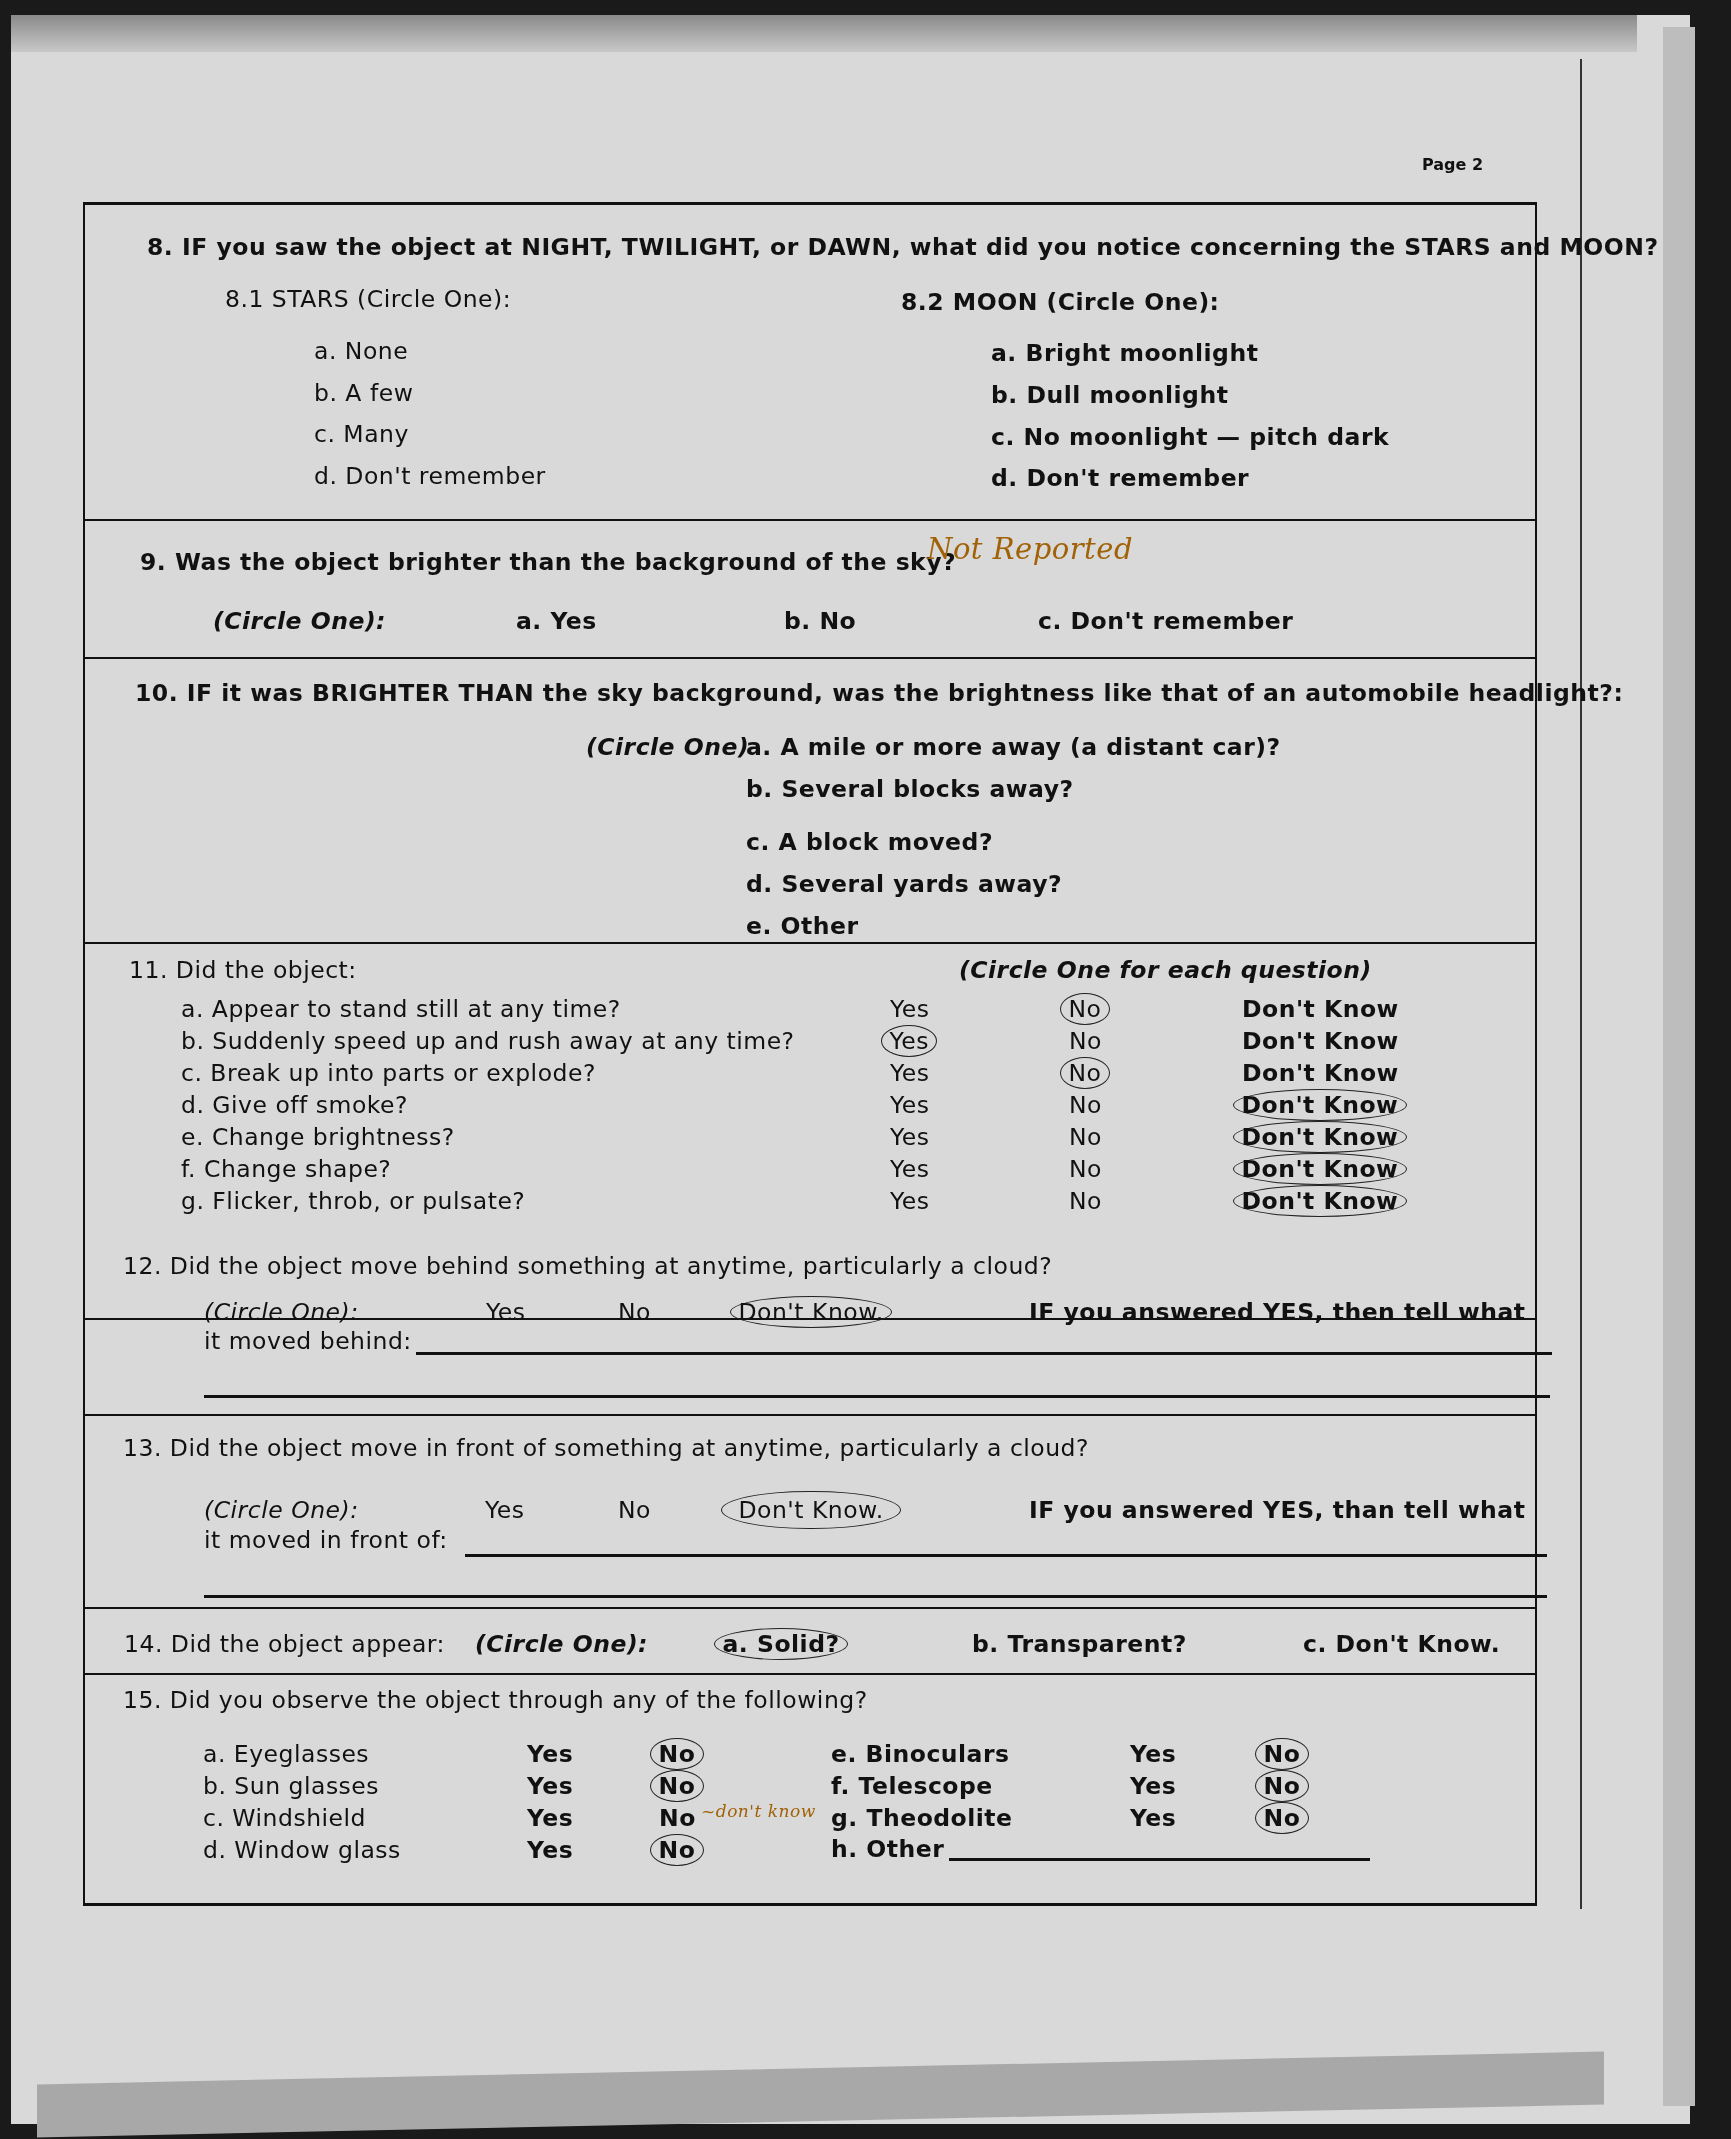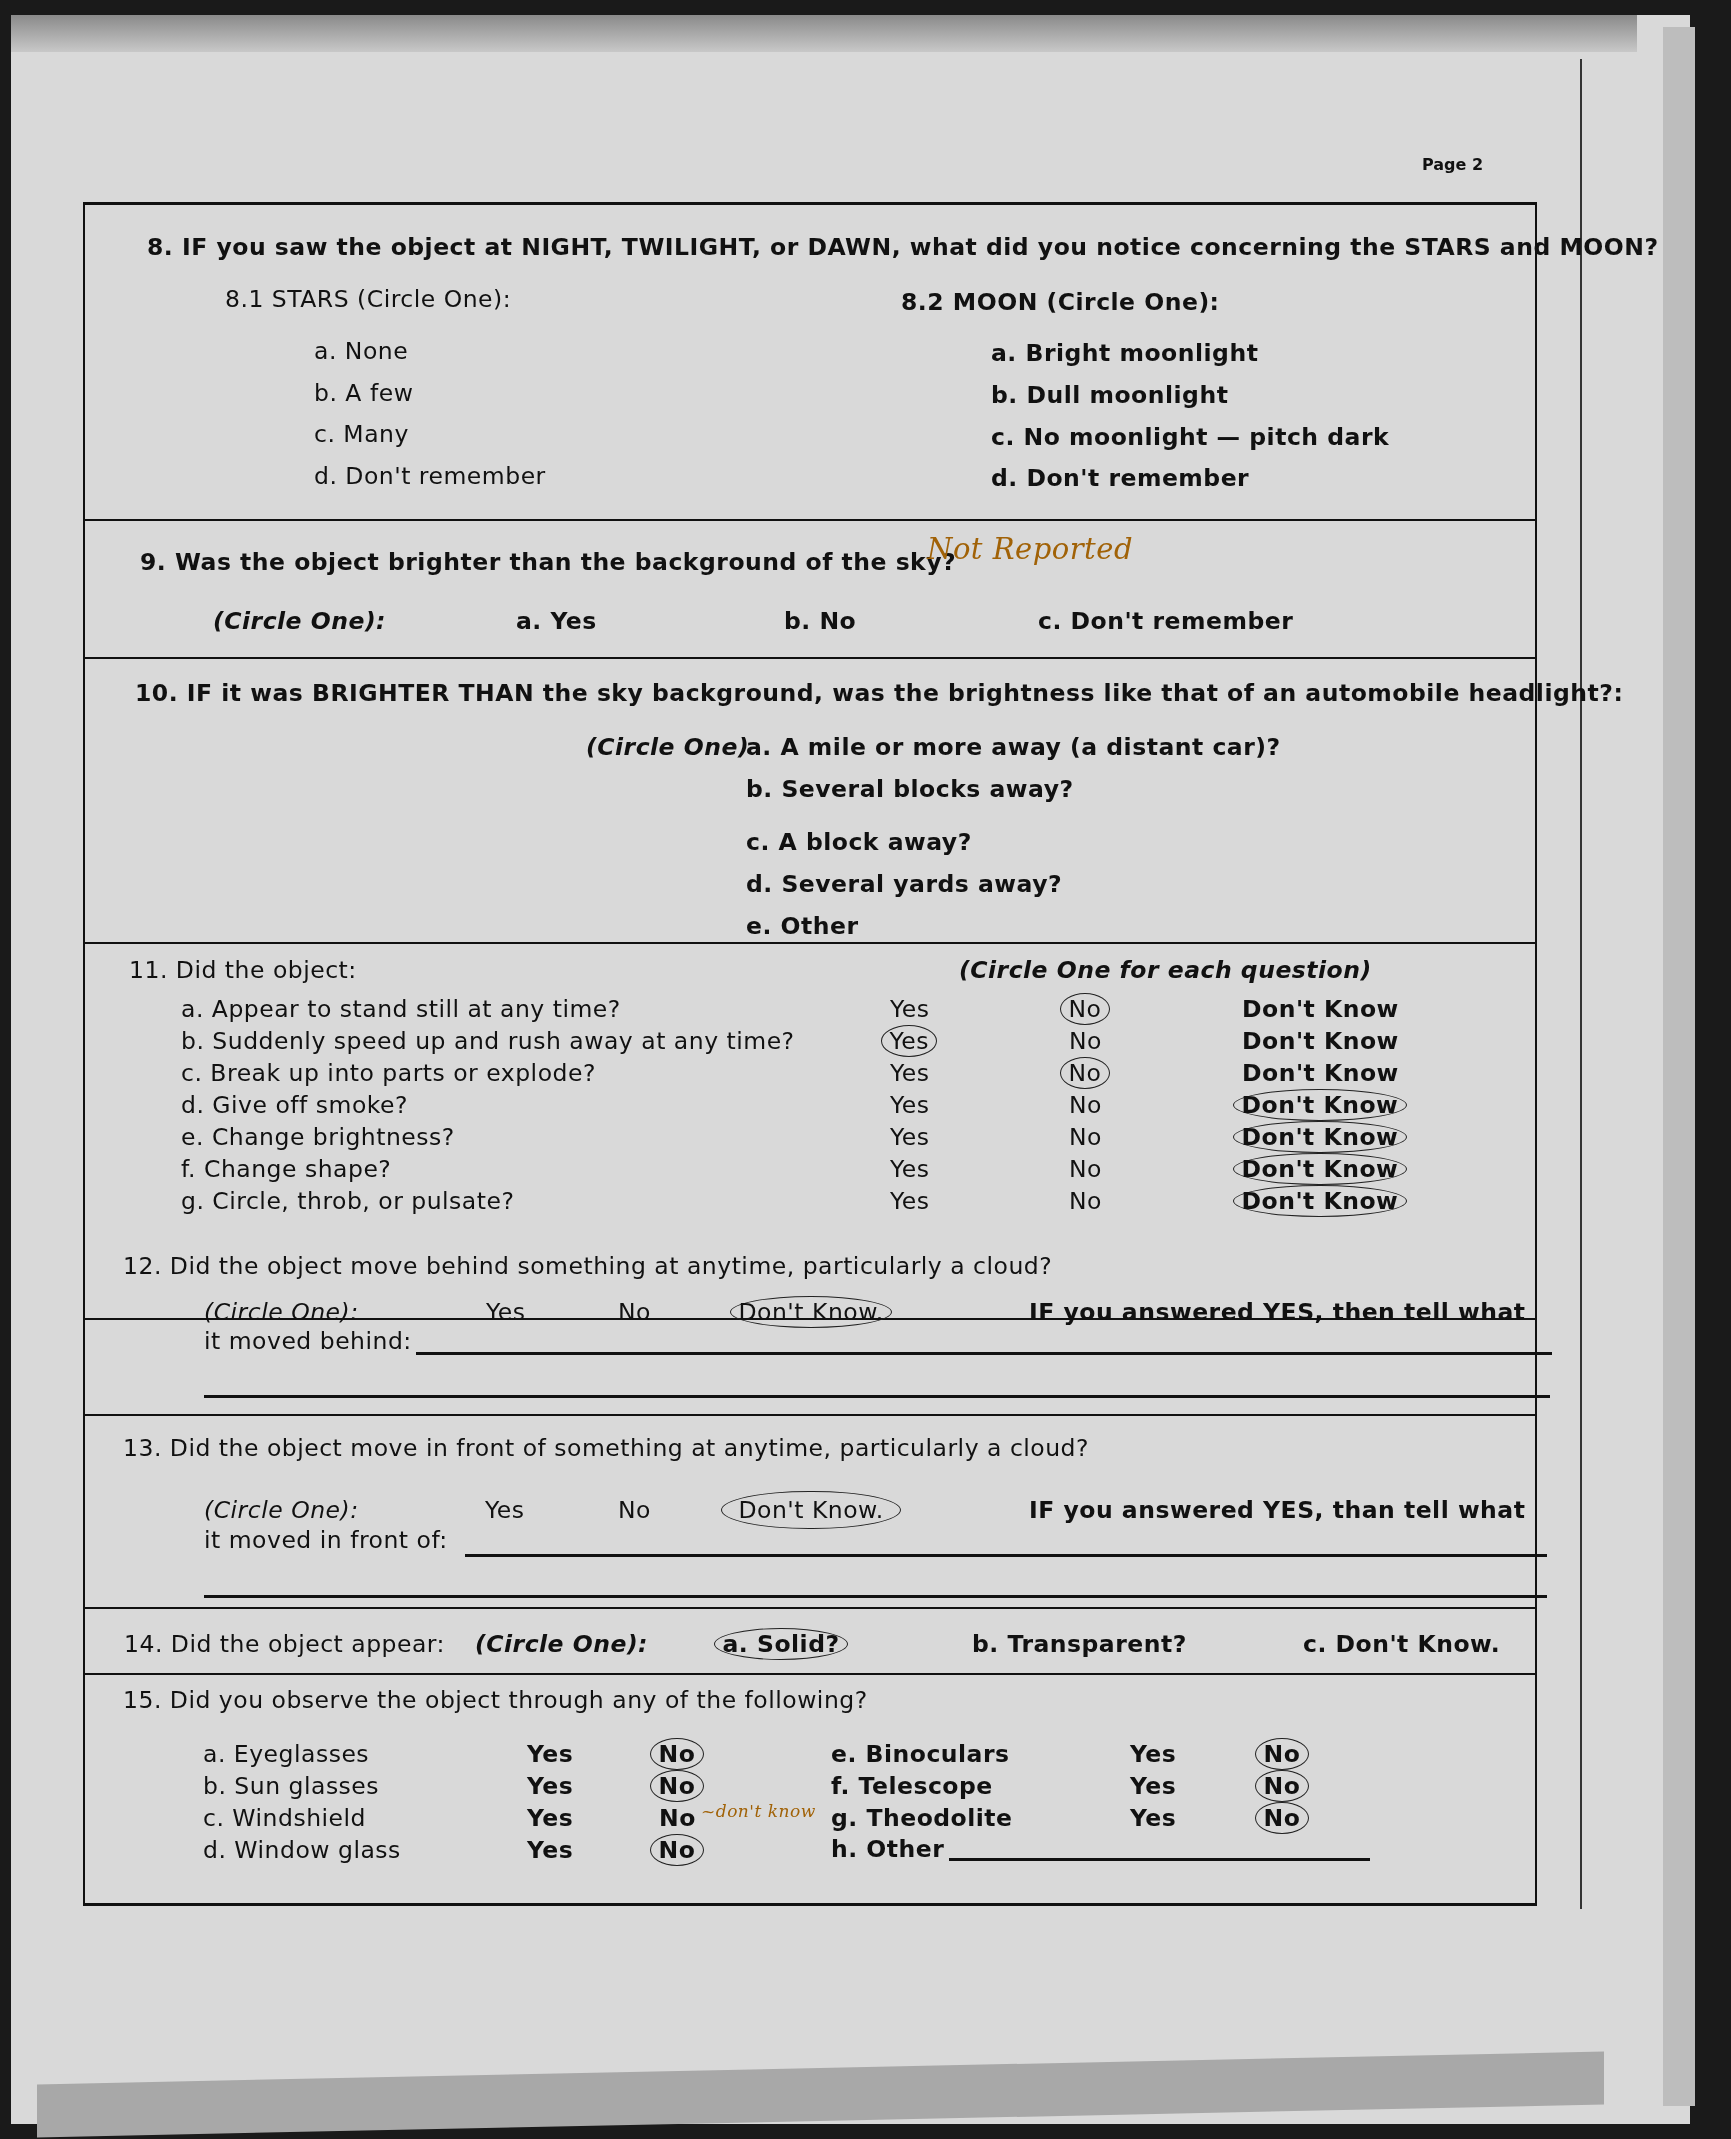--- a/index.html
+++ b/index.html
@@ -67,21 +67,21 @@
     <div class="t b" style="left:431px;top:86px;">a. Yes</div>
     <div class="t b" style="left:699px;top:86px;">b. No</div>
     <div class="t b" style="left:953px;top:86px;">c. Don't remember</div>
   </div>
 
   <div class="sec" style="top:453px;height:286px;">
     <div class="t b" style="left:50px;top:21.3px;">10. IF it was BRIGHTER THAN the sky background, was the brightness like that of an automobile headlight?:</div>
     <div class="t b i" style="left:501px;top:75px;">(Circle One)</div>
     <div class="t b" style="left:661px;top:75px;">a. A mile or more away (a distant car)?</div>
     <div class="t b" style="left:661px;top:117px;">b. Several blocks away?</div>
-    <div class="t b" style="left:661px;top:170px;">c. A block away?</div>
+    <div class="t b" style="left:661px;top:170px;">c. A block moved?</div>
     <div class="t b" style="left:661px;top:212px;">d. Several yards away?</div>
     <div class="t b" style="left:661px;top:254px;">e. Other</div>
   </div>
 
   <div class="sec" style="top:739px;height:376px;">
     <div class="t" style="left:44px;top:11.7px;">11. Did the object:</div>
     <div class="t b i" style="left:874px;top:11.7px;">(Circle One for each question)</div>
     <div id="q11-rows">
         <div class="t" style="left: 96px; top: 51px;">a. Appear to stand still at any time?</div>
         <div class="t" style="left: 805px; top: 51px;"><span>Yes</span></div>
@@ -100,21 +100,21 @@
         <div class="t" style="left: 984px; top: 147px;"><span>No</span></div>
         <div class="t b" style="left: 1157px; top: 147px;"><span class="circ">Don't Know</span></div>
         <div class="t" style="left: 96px; top: 179px;">e. Change brightness?</div>
         <div class="t" style="left: 805px; top: 179px;"><span>Yes</span></div>
         <div class="t" style="left: 984px; top: 179px;"><span>No</span></div>
         <div class="t b" style="left: 1157px; top: 179px;"><span class="circ">Don't Know</span></div>
         <div class="t" style="left: 96px; top: 211px;">f. Change shape?</div>
         <div class="t" style="left: 805px; top: 211px;"><span>Yes</span></div>
         <div class="t" style="left: 984px; top: 211px;"><span>No</span></div>
         <div class="t b" style="left: 1157px; top: 211px;"><span class="circ">Don't Know</span></div>
-        <div class="t" style="left: 96px; top: 243px;">g. Circle, throb, or pulsate?</div>
+        <div class="t" style="left: 96px; top: 243px;">g. Flicker, throb, or pulsate?</div>
         <div class="t" style="left: 805px; top: 243px;"><span>Yes</span></div>
         <div class="t" style="left: 984px; top: 243px;"><span>No</span></div>
         <div class="t b" style="left: 1157px; top: 243px;"><span class="circ">Don't Know</span></div>
       </div>
   </div>
 
   <div class="sec" style="top:1035px;height:176px;">
     <div class="t" style="left:38px;top:11.7px;">12. Did the object move behind something at anytime, particularly a cloud?</div>
     <div class="t i" style="left:119px;top:58px;">(Circle One):</div>
     <div class="t" style="left:401px;top:58px;">Yes</div>

